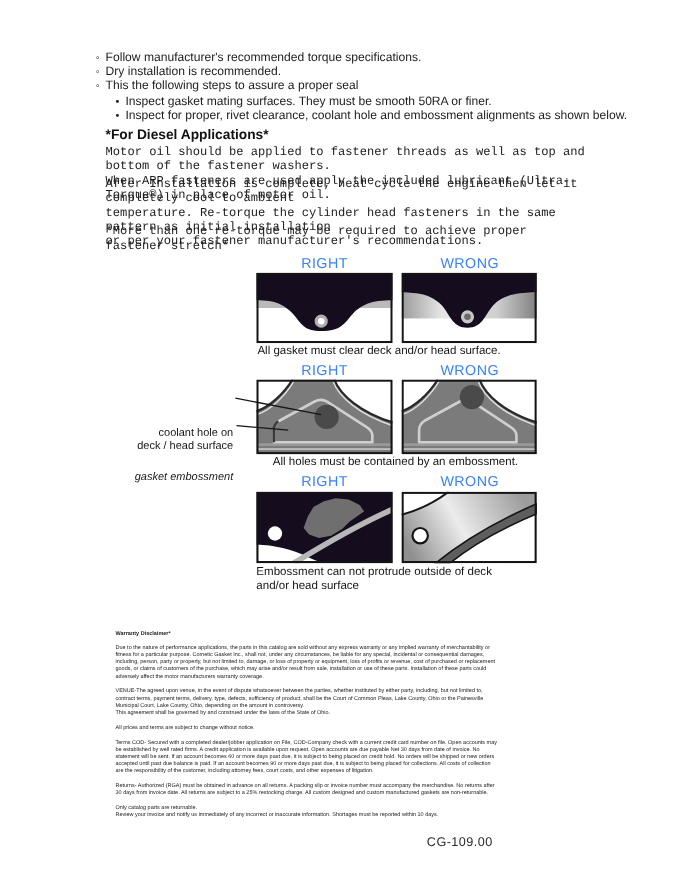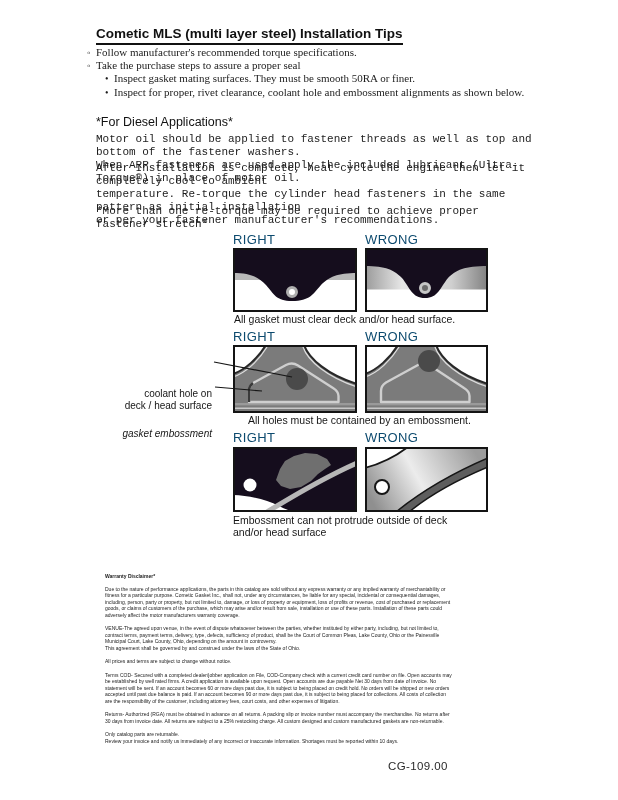--- a/index.html
+++ b/index.html
@@ -1,57 +1,60 @@
 <!DOCTYPE html>
 <html><head>
 <meta charset="utf-8">
 <style>
   html,body{margin:0;padding:0;background:#fff;}
   .page{position:relative;width:618px;height:800px;background:#ffffff;overflow:hidden;
         font-family:"Liberation Sans","DejaVu Sans",sans-serif;color:#1c1c1c;}
   .abs{position:absolute;}
   .title{left:96px;top:26px;font-size:13.5px;font-weight:bold;color:#111;
          border-bottom:2px solid #111;padding-bottom:2px;display:inline-block;margin:0;}
-  .bullets{left:87px;top:46px;font-size:11px;line-height:13.2px;font-family:Liberation Serif, serif;}
+  .bullets{left:87px;top:46px;font-size:11px;line-height:13.2px;}
   .brow{display:flex;}
   .brow .m{width:9px;flex:none;}
   .l1 .m::before{content:"◦";font-size:10px;position:relative;top:-0.5px;}
   .l2{margin-left:18px;align-items:flex-end;}
   .l2 .m::before{content:"•";font-size:10px;}
-  .h2{left:96px;top:115px;font-size:12.5px;font-weight:normal;margin:0;color:#111;}
+  .h2{left:96px;top:115px;font-size:12.5px;font-weight:bold;margin:0;color:#111;}
   .body{font-size:11px;line-height:13px;white-space:pre-line;margin:0;left:96px;width:440px;font-family:Liberation Mono, monospace;}
   .p1{top:133px;} .p2{top:162px;} .note{top:205px;}
-  .lab{font-size:13px;color:#0c4a6e;width:124px;letter-spacing:0.4px;}
+  .lab{font-size:13px;color:#3b82f6;width:124px;text-align:center;letter-spacing:0.4px;}
   .cap{font-size:10.5px;color:#161616;white-space:pre-line;line-height:12px;}
   .callout{font-size:10px;color:#161616;width:114px;text-align:right;
            white-space:pre-line;line-height:11.5px;left:98px;margin-top:48px;}
   .dbox{width:124px;}
   svg{display:block;}
   .legal{left:105px;top:573px;width:920px;transform:scale(0.5);transform-origin:0 0;
          font-size:10px;line-height:13px;color:#222;}
   .legal h3{font-size:10px;margin:0 0 12px 0;font-weight:bold;}
   .legal p{margin:0 0 14px 0;white-space:pre-line;}
   .pagecode{left:388px;top:760px;font-size:11.5px;color:#2a2a2a;letter-spacing:0.4px;}
   .leader{left:0;top:0;pointer-events:none;}
 </style>
 </head>
 <body>
 
 <div class="page">
 
-  <h1 class="abs title">Cometic MLS (multi layer steel) Installation Tips</h1>
 
   <div class="abs bullets">
     <div class="brow l1">
         <span class="m"></span>
         <span>Follow manufacturer's recommended torque specifications.</span>
       </div>
     <div class="brow l1">
         <span class="m"></span>
-        <span>Take the purchase steps to assure a proper seal</span>
+        <span>Dry installation is recommended.</span>
+      </div>
+    <div class="brow l1">
+        <span class="m"></span>
+        <span>This the following steps to assure a proper seal</span>
       </div>
     <div class="brow l2">
         <span class="m"></span>
         <span>Inspect gasket mating surfaces.  They must be smooth 50RA or finer.</span>
       </div>
     <div class="brow l2">
         <span class="m"></span>
         <span>Inspect for proper, rivet clearance, coolant hole and embossment alignments as shown below.</span>
       </div>
   </div>

